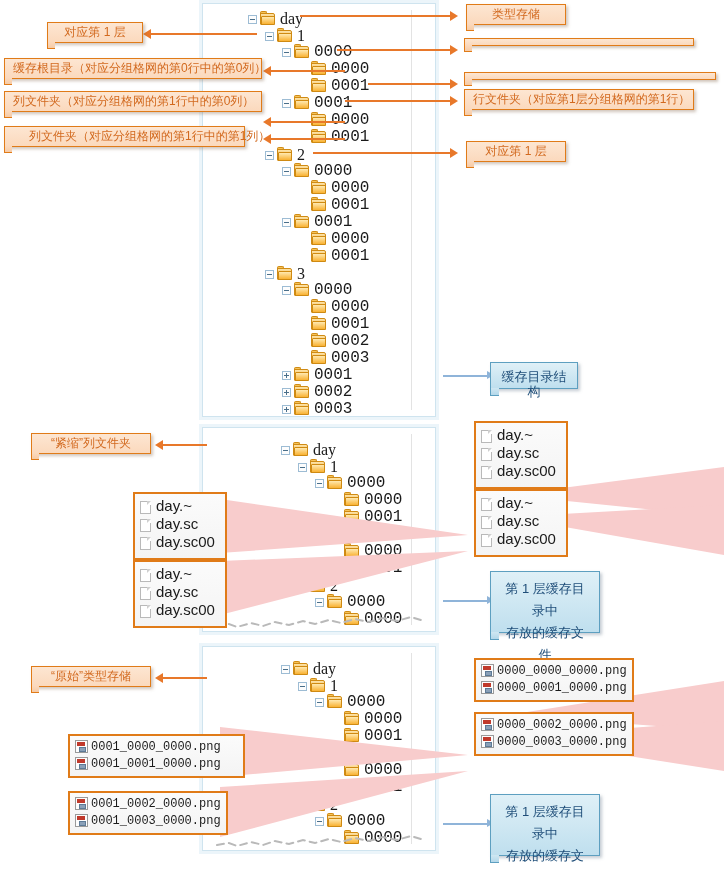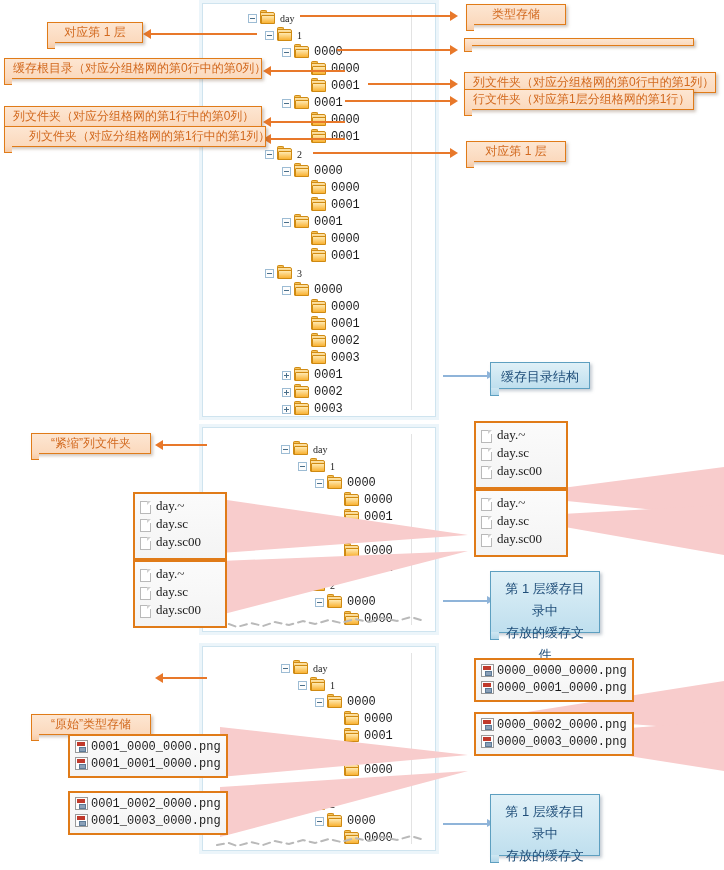--- a/index.html
+++ b/index.html
@@ -18,23 +18,23 @@
     box-shadow:0 0 0 3px #ecf5fa;
     box-sizing:border-box;
   }
   .panel-inner-rule{
     position:absolute;top:6px;bottom:6px;width:1px;background:#e3e3e3;
   }
   .tree{position:absolute;top:0;left:0;right:0;}
   .trow{
     position:absolute;height:16px;line-height:16px;white-space:nowrap;
     font-family:"Liberation Mono","DejaVu Sans Mono",monospace;
-    font-size:12px;color:#1a1a1a;
-  }
-  .trow.serif{font-family:"Liberation Serif","DejaVu Serif",serif;font-size:10px;}
+    font-size:16px;color:#1a1a1a;
+  }
+  .trow.serif{font-family:"Liberation Serif","DejaVu Serif",serif;font-size:16px;}
   .pm{
     display:inline-block;width:9px;height:9px;border:1px solid #9dbcd4;
     background:#fdfdfd;position:relative;vertical-align:middle;
     margin-right:3px;box-sizing:border-box;
   }
   .pm::before{
     content:"";position:absolute;left:1px;right:1px;top:3px;height:1px;background:#4a6f8a;
   }
   .pm.plus::after{
     content:"";position:absolute;top:1px;bottom:1px;left:3px;width:1px;background:#4a6f8a;
@@ -120,22 +120,22 @@
   .callout-b.single{line-height:1.1;}
 
   
   .filebox{
     position:absolute;background:linear-gradient(#fbfbfb,#f4f4f4);
     border:2px solid #e07b18;box-sizing:border-box;
     padding:3px 5px;
   }
   .filebox .fitem{
     height:18px;line-height:18px;white-space:nowrap;
-    font-size:13px;color:#1a1a1a;
-    font-family:Liberation Serif, serif;
+    font-size:15px;color:#1a1a1a;
+    font-family:Liberation Sans, sans-serif;
   }
   .filebox.png .fitem{
     font-family:"Liberation Mono","DejaVu Sans Mono",monospace;
     font-size:12px;height:17px;line-height:17px;
   }
 
   
   .arrow-line{position:absolute;height:2px;background:#e8782a;}
   .arrow-head{position:absolute;width:0;height:0;border-style:solid;}
   .arrow-head.left{border-width:5px 8px 5px 0;border-color:transparent #e8782a transparent transparent;}
@@ -279,65 +279,64 @@
 <div class="callout-o center" style="left:47px;top:22px;width:96px;">
   <span>对应第 1 层</span>
   <span class="tail"></span>
 </div>
 
 <div class="callout-o" style="left:4px;top:58px;width:258px;">
   <span>缓存根目录（对应分组格网的第0行中的第0列）</span>
   <span class="tail"></span>
 </div>
 
-<div class="callout-o" style="left:4px;top:106px;width:258px;">
+<div class="callout-o" style="left:4px;top:91px;width:258px;">
   <span>列文件夹（对应分组格网的第1行中的第0列）</span>
   <span class="tail"></span>
 </div>
 
-<div class="callout-o" style="left:4px;top:126px;width:262px;padding-left:24px;">
+<div class="callout-o" style="left:4px;top:126px;width:241px;padding-left:24px;">
   <span>列文件夹（对应分组格网的第1行中的第1列）</span>
   <span class="tail"></span>
 </div>
 
 <div class="callout-o center" style="left:466px;top:4px;width:100px;">
   <span>类型存储</span>
   <span class="tail"></span>
 </div>
 
 <div class="callout-o" style="left:464px;top:38px;width:230px;">
   <span class="tail"></span>
 </div>
 
 <div class="callout-o" style="left:464px;top:72px;width:252px;">
-  <span>列文件夹（对应分组格网的第0行中的第1列）</span>
   <span class="tail"></span>
 </div>
 
 <div class="callout-o" style="left:464px;top:89px;width:230px;">
   <span>行文件夹（对应第1层分组格网的第1行）</span>
   <span class="tail"></span>
 </div>
 
 <div class="callout-o center" style="left:466px;top:141px;width:100px;">
   <span>对应第 1 层</span>
   <span class="tail"></span>
 </div>
 
 <div class="callout-o center" style="left:31px;top:433px;width:120px;">
   <span>“紧缩”列文件夹</span>
   <span class="tail"></span>
 </div>
 
-<div class="callout-o center" style="left:31px;top:666px;width:120px;margin-top:48px;">
+<div class="callout-o center" style="left:31px;top:666px;width:120px;">
   <span>“原始”类型存储</span>
   <span class="tail"></span>
 </div>
 
-<div class="callout-b single" style="left:490px;top:362px;width:100px;height:27px;line-height:15px;">
+<div class="callout-b single" style="left:490px;top:362px;width:88px;height:27px;line-height:15px;">
   <span>缓存目录结构</span>
   <span class="tail"></span>
 </div>
 
 <div class="callout-b" style="left:490px;top:571px;width:110px;height:62px;">
   <div style="line-height:22px;">第 1 层缓存目录中</div>
   <div style="line-height:22px;">存放的缓存文件</div>
   <span class="tail"></span>
 </div>
 
@@ -361,21 +360,21 @@
     <div class="fitem"><span class="fileicon"></span><span>day.~</span></div>
     <div class="fitem"><span class="fileicon"></span><span>day.sc</span></div>
     <div class="fitem"><span class="fileicon"></span><span>day.sc00</span></div>
   </div>
 <div class="filebox" id="fb-c-3" style="left:474px;top:489px;width:94px;height:68px;">
     <div class="fitem"><span class="fileicon"></span><span>day.~</span></div>
     <div class="fitem"><span class="fileicon"></span><span>day.sc</span></div>
     <div class="fitem"><span class="fileicon"></span><span>day.sc00</span></div>
   </div>
 
-<div class="filebox png" id="fb-r-0" style="left:68px;top:734px;width:160px;height:44px;">
+<div class="filebox png" id="fb-r-0" style="left:68px;top:734px;width:177px;height:44px;">
     <div class="fitem"><span class="imgicon"></span><span>0001_0000_0000.png</span></div>
     <div class="fitem"><span class="imgicon"></span><span>0001_0001_0000.png</span></div>
   </div>
 <div class="filebox png" id="fb-r-1" style="left:68px;top:791px;width:160px;height:44px;">
     <div class="fitem"><span class="imgicon"></span><span>0001_0002_0000.png</span></div>
     <div class="fitem"><span class="imgicon"></span><span>0001_0003_0000.png</span></div>
   </div>
 <div class="filebox png" id="fb-r-2" style="left:474px;top:658px;width:160px;height:44px;">
     <div class="fitem"><span class="imgicon"></span><span>0000_0000_0000.png</span></div>
     <div class="fitem"><span class="imgicon"></span><span>0000_0001_0000.png</span></div>

